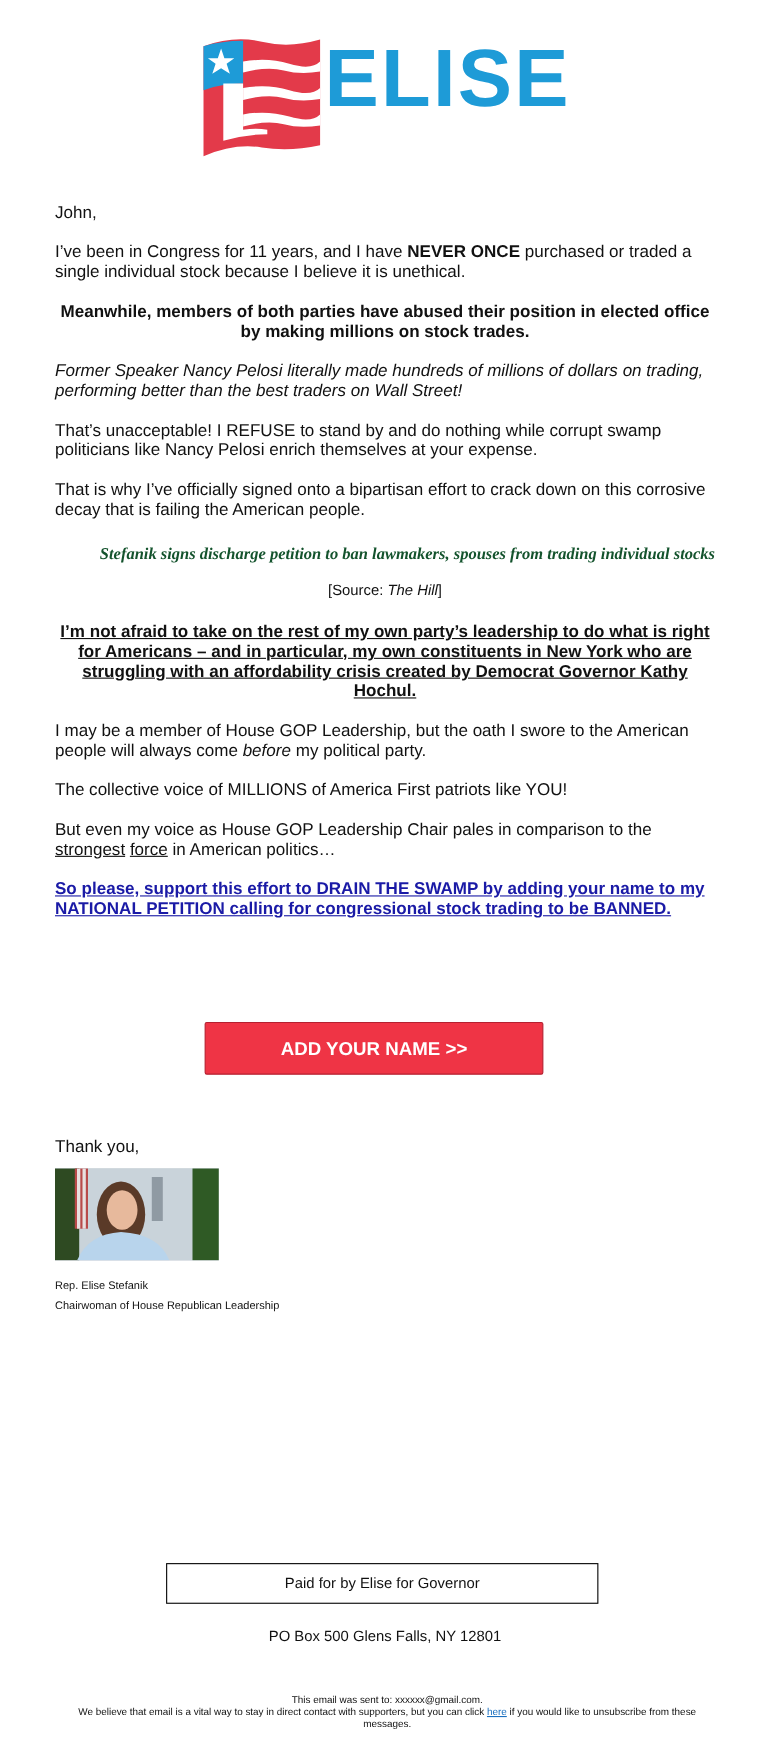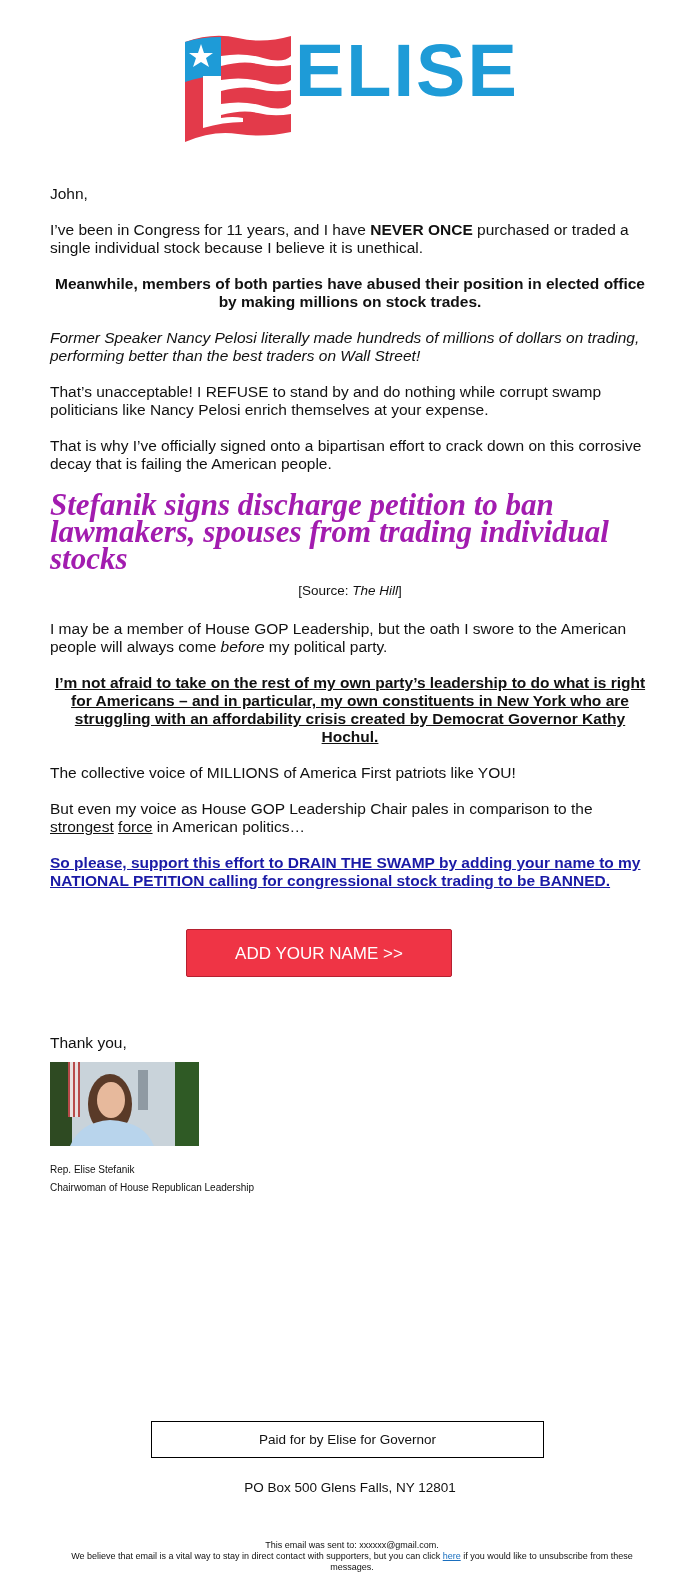--- a/index.html
+++ b/index.html
@@ -6,25 +6,25 @@
   body { width: 700px; height: 1579px; position: relative; font-family: "Liberation Sans", sans-serif; color: #111111; overflow: hidden; }
   .logo { position: absolute; left: 183px; top: 32px; width: 330px; height: 112px; }
   .logo svg { position: absolute; left: 0; top: 0; }
   .logo-elise { position: absolute; left: 112px; top: 2px; font-family: "Liberation Sans", sans-serif; font-weight: bold; font-size: 74px; line-height: 74px; color: #1e9bd7; letter-spacing: 2px; }
   .logo-sub { position: absolute; left: 114px; top: 76px; font-family: "Liberation Sans", sans-serif; font-weight: bold; font-size: 23px; line-height: 26px; color: #e33a4a; letter-spacing: 0.5px; }
   .body { position: absolute; left: 50px; top: 185px; width: 600px; font-size: 15.5px; line-height: 18px; }
   .p { margin: 0 0 18px 0; }
   .bold { font-weight: bold; text-align: center; }
   .ital { font-style: italic; }
   .u { text-decoration: underline; }
-  .headline { color: #a21caf; font-family: "Liberation Serif", serif; font-weight: bold; font-style: italic; font-size: 31px; line-height: 27px; text-align: left; margin: 0 0 10px 0; }
+  .headline { color: #14532d; font-family: "Liberation Serif", serif; font-weight: bold; font-style: italic; font-size: 15px; line-height: 27px; text-align: right; margin: 0 0 10px 0; }
   .source { text-align: center; font-size: 13.5px; margin: 0 0 20px 0; }
   .center-bold { text-align: center; font-weight: bold; text-decoration: underline; }
   .cta-link { color: #1a1aa6; font-weight: bold; text-decoration: underline; cursor: pointer; }
-  .cta-btn { position: absolute; left: 186px; top: 929px; width: 266px; height: 48px; background: #ef3445; border: 1px solid #b52030; border-radius: 2px; color: #ffffff; font-weight: normal; font-size: 17px; line-height: 48px; text-align: center; box-sizing: border-box; cursor: pointer; }
+  .cta-btn { position: absolute; left: 186px; top: 929px; width: 308px; height: 48px; background: #ef3445; border: 1px solid #b52030; border-radius: 2px; color: #ffffff; font-weight: bold; font-size: 17px; line-height: 48px; text-align: center; box-sizing: border-box; cursor: pointer; }
   .thanks { position: absolute; left: 50px; top: 1034px; font-size: 15.5px; }
   .photo { position: absolute; left: 50px; top: 1062px; width: 149px; height: 84px; overflow: hidden; background: #cfd6db; }
   .sig { position: absolute; left: 50px; top: 1161px; font-size: 10px; line-height: 18px; }
   .paid { position: absolute; left: 151px; top: 1421px; width: 393px; height: 37px; border: 1px solid #000; box-sizing: border-box; text-align: center; font-size: 13.5px; line-height: 36px; }
   .addr { position: absolute; left: 0; top: 1480px; width: 700px; text-align: center; font-size: 13.5px; }
   .foot { position: absolute; left: 52px; top: 1540px; width: 600px; text-align: center; font-size: 9px; line-height: 11px; color: #111; }
   .foot a { color: #1a6fbf; text-decoration: underline; }
 </style>
 </head>
 <body>
@@ -45,22 +45,22 @@
 
 <div class="body">
   <p class="p">John,</p>
   <p class="p"><span>I’ve been in Congress for 11 years, and I have </span><span class="bold">NEVER ONCE</span><span> purchased or traded a single individual stock because I believe it is unethical.</span></p>
   <p class="p bold">Meanwhile, members of both parties have abused their position in elected office by making millions on stock trades.</p>
   <p class="p ital">Former Speaker Nancy Pelosi literally made hundreds of millions of dollars on trading, performing better than the best traders on Wall Street!</p>
   <p class="p">That’s unacceptable! I REFUSE to stand by and do nothing while corrupt swamp politicians like Nancy Pelosi enrich themselves at your expense.</p>
   <p class="p">That is why I’ve officially signed onto a bipartisan effort to crack down on this corrosive decay that is failing the American people.</p>
   <p class="headline">Stefanik signs discharge petition to ban lawmakers, spouses from trading individual stocks</p>
   <p class="source"><span>[Source: </span><span class="ital">The Hill</span><span>]</span></p>
+  <p class="p center-bold">I’m not afraid to take on the rest of my own party’s leadership to do what is right for Americans – and in particular, my own constituents in New York who are struggling with an affordability crisis created by Democrat Governor Kathy Hochul.</p>
   <p class="p"><span>I may be a member of House GOP Leadership, but the oath I swore to the American people will always come </span><span class="ital">before</span><span> my political party.</span></p>
-  <p class="p center-bold">I’m not afraid to take on the rest of my own party’s leadership to do what is right for Americans – and in particular, my own constituents in New York who are struggling with an affordability crisis created by Democrat Governor Kathy Hochul.</p>
   <p class="p">The collective voice of MILLIONS of America First patriots like YOU!</p>
   <p class="p"><span>But even my voice as House GOP Leadership Chair pales in comparison to the </span><span class="u">strongest</span><span> </span><span class="u">force</span><span> in American politics…</span></p>
   <p class="p"><a class="cta-link">So please, support this effort to DRAIN THE SWAMP by adding your name to my NATIONAL PETITION calling for congressional stock trading to be BANNED.</a></p>
 </div>
 
 <div class="cta-btn">ADD YOUR NAME &gt;&gt;</div>
 
 <div class="thanks">Thank you,</div>
 
 <div class="photo">

